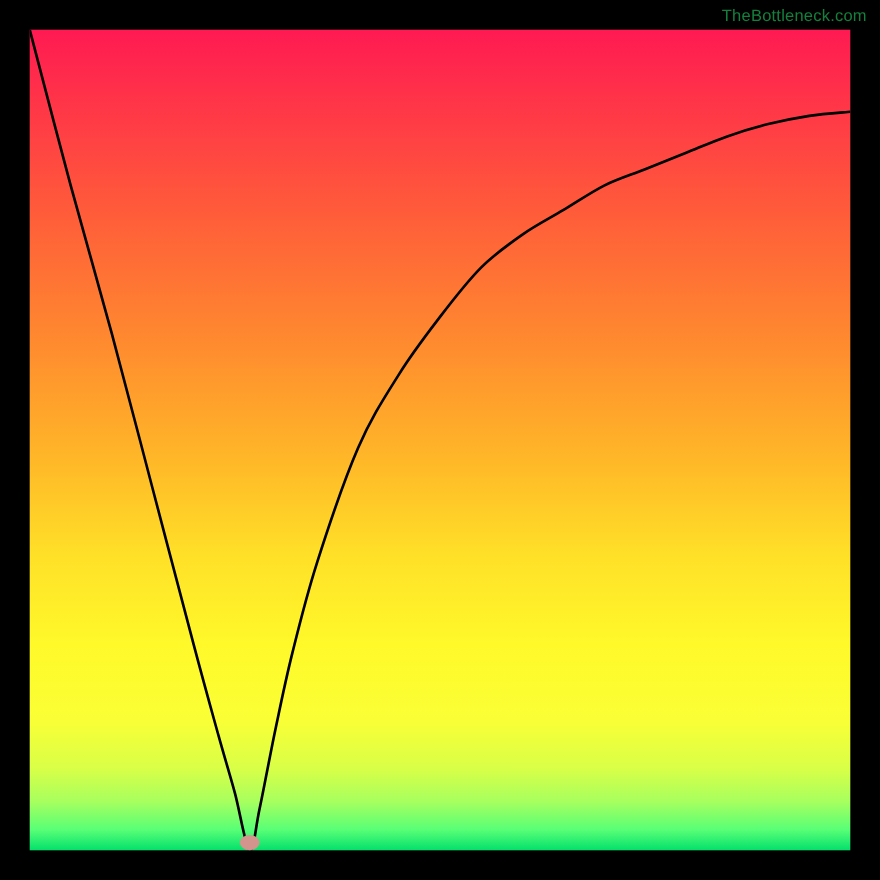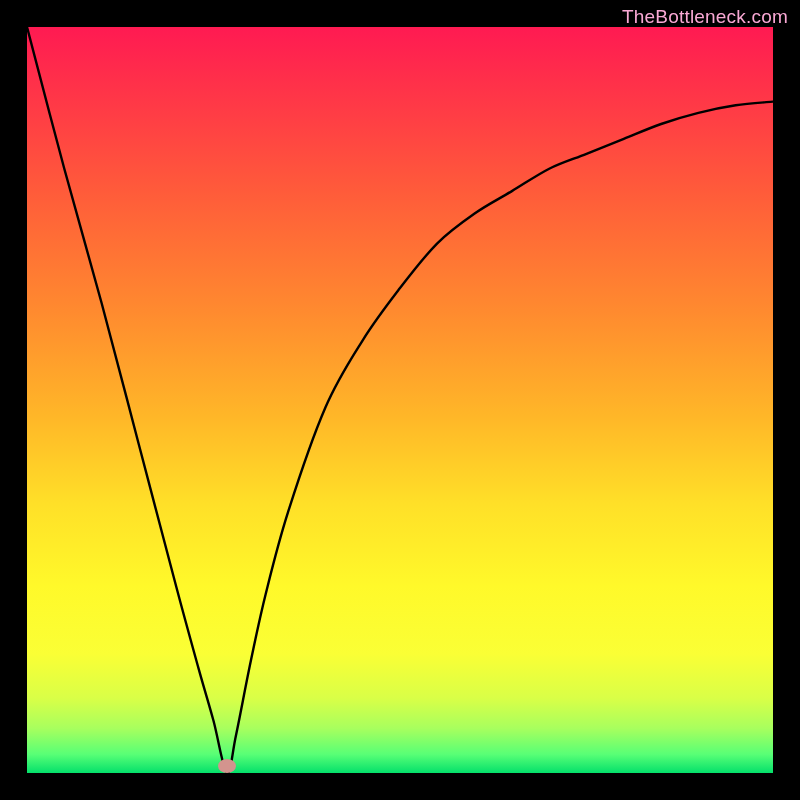--- a/index.html
+++ b/index.html
@@ -53,22 +53,22 @@
     width: 18px;
     height: 14px;
     background: #d3948e;
     border-radius: 50%;
     transform: translate(-50%, -50%);
   }
   .watermark {
     position: absolute;
     top: 6px;
     right: 12px;
-    color: #f9a8d4;
-    font-size: 19px;
+    color: #15803d;
+    font-size: 15px;
     font-weight: 400;
     letter-spacing: 0.2px;
   }
 </style>
 </head>
 <body>
 
 <div class="frame">
   <div class="plot">
     <div class="gradient"></div>

